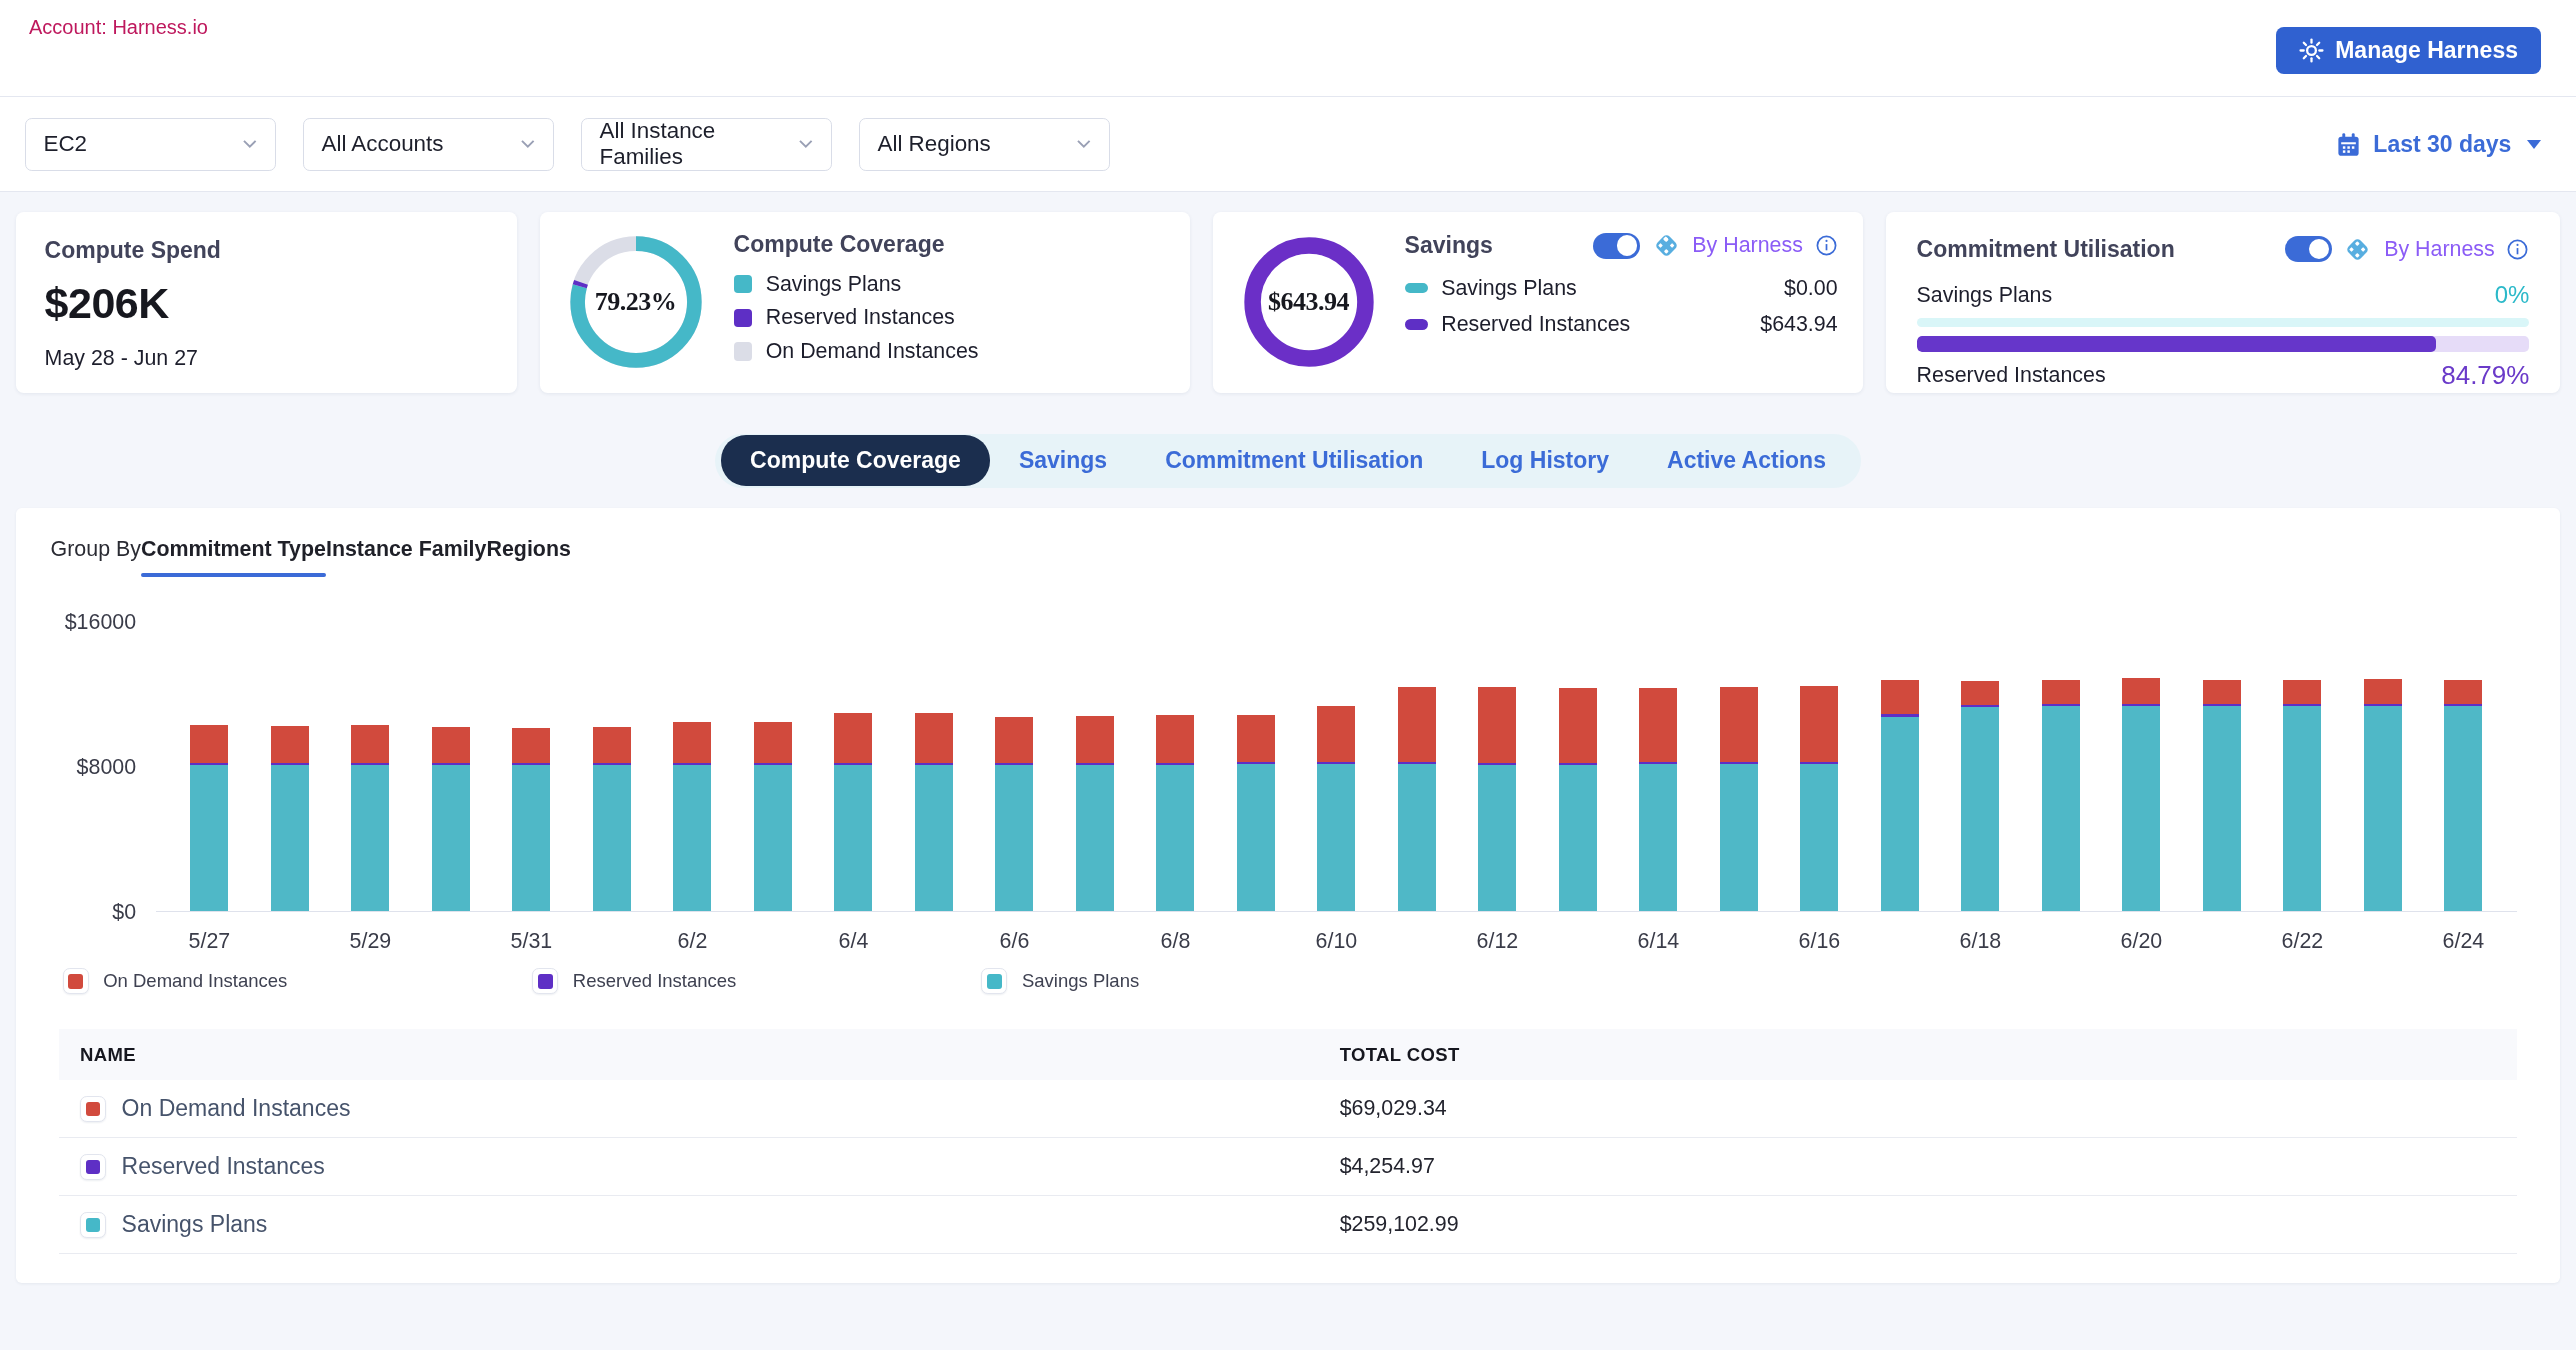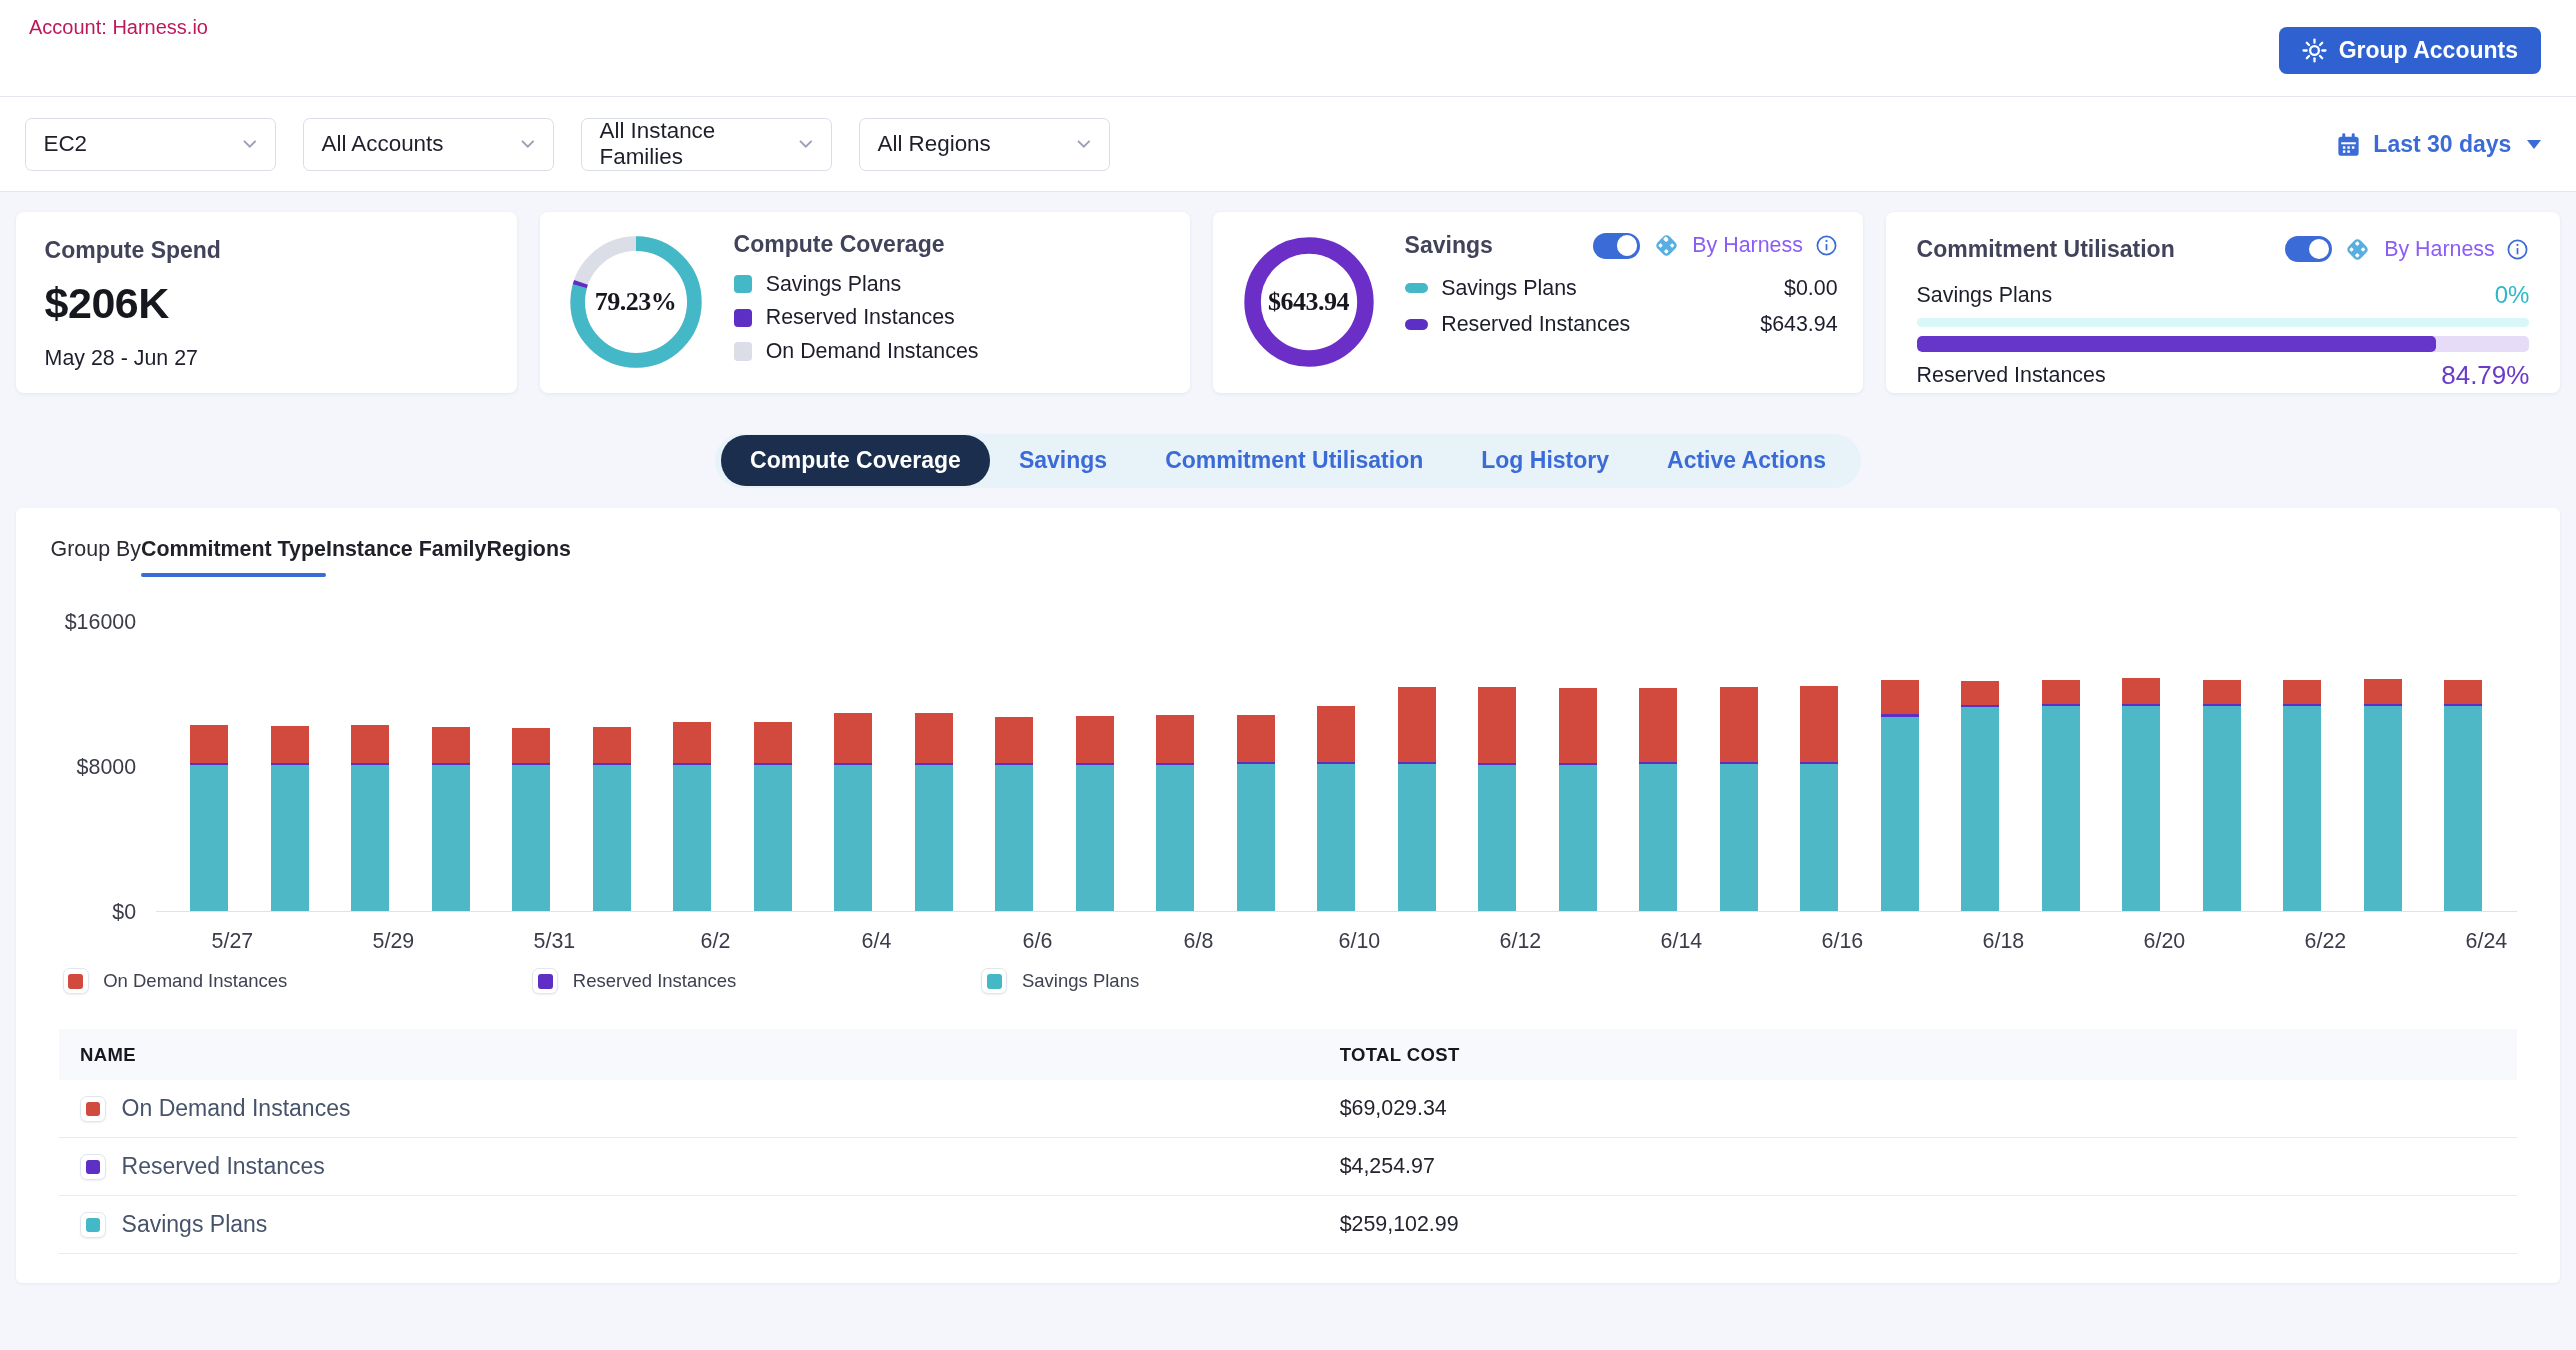--- a/index.html
+++ b/index.html
@@ -86,21 +86,21 @@
   .chart { display:flex; margin:45px 43px 0 39px; height:290px; }
   .y-axis { width:101px; position:relative; flex:0 0 101px; }
   .y-axis span { position:absolute; right:19.5px; transform:translateY(-50%);
     font-size:21.4px; color:#3a3c49; }
   .plot { flex:1; position:relative; border-bottom:1.9px solid #dfe2ec; display:flex;
     align-items:flex-end; padding:0 13.6px; }
   .bar-slot { flex:1; height:100%; position:relative; display:flex; align-items:flex-end; justify-content:center; }
   .bar-stack { width:38px; display:flex; flex-direction:column-reverse; }
   .bar-seg { width:100%; }
   .x-tick { position:absolute; bottom:-43px; left:50%; transform:translateX(-50%);
-    font-size:21.4px; color:#3a3c49; white-space:nowrap;margin-left:23px; }
+    font-size:21.4px; color:#3a3c49; white-space:nowrap; }
   
   .chart-legend { display:flex; gap:245px; margin:56px 0 0 47px; }
   .cl-item { display:flex; align-items:center; gap:14.6px; }
   .chip { width:26px; height:26px; border:1.9px solid #e2e5ee; border-radius:6.8px; background:#fff;
     display:flex; align-items:center; justify-content:center; box-shadow:0 1px 1.9px rgba(30,50,90,.08); }
   .chip .inner { width:14.6px; height:14.6px; border-radius:2.9px; }
   .cl-item .txt { font-size:18.5px; color:#3e4151; }
   
   .table { margin:35px 43px 0; }
   .thead { background:#f8f9fc; height:51px; display:flex; align-items:center; }
@@ -126,21 +126,21 @@
         <line x1="12" y1="1.5" x2="12" y2="4.5"></line>
           <line x1="12" y1="19.5" x2="12" y2="22.5"></line>
         <line x1="1.5" y1="12" x2="4.5" y2="12"></line>
           <line x1="19.5" y1="12" x2="22.5" y2="12"></line>
         <line x1="4.6" y1="4.6" x2="6.7" y2="6.7"></line>
           <line x1="17.3" y1="17.3" x2="19.4" y2="19.4"></line>
         <line x1="4.6" y1="19.4" x2="6.7" y2="17.3"></line>
           <line x1="17.3" y1="6.7" x2="19.4" y2="4.6"></line>
       </svg>
     </span>
-    <span>Group Accounts</span>
+    <span>Manage Harness</span>
   </button>
 </div>
 
 <div class="filterbar">
   <div class="select">
     <span class="val">EC2</span>
     <span>
       <svg width="15.6" height="9.7" viewBox="0 0 16 10">
           <polyline points="2,2 8,8 14,2" fill="none" stroke="#9aa0b5" stroke-width="2"></polyline>
         </svg>

